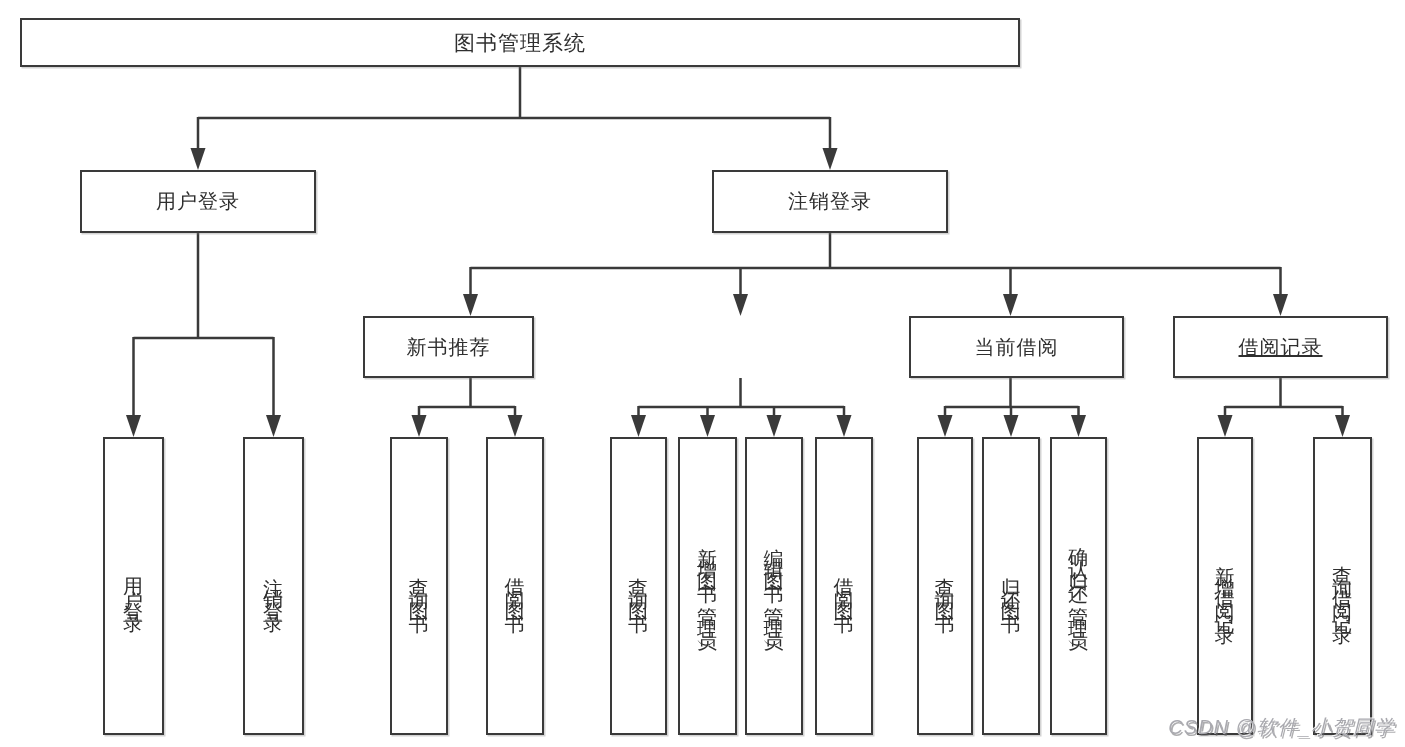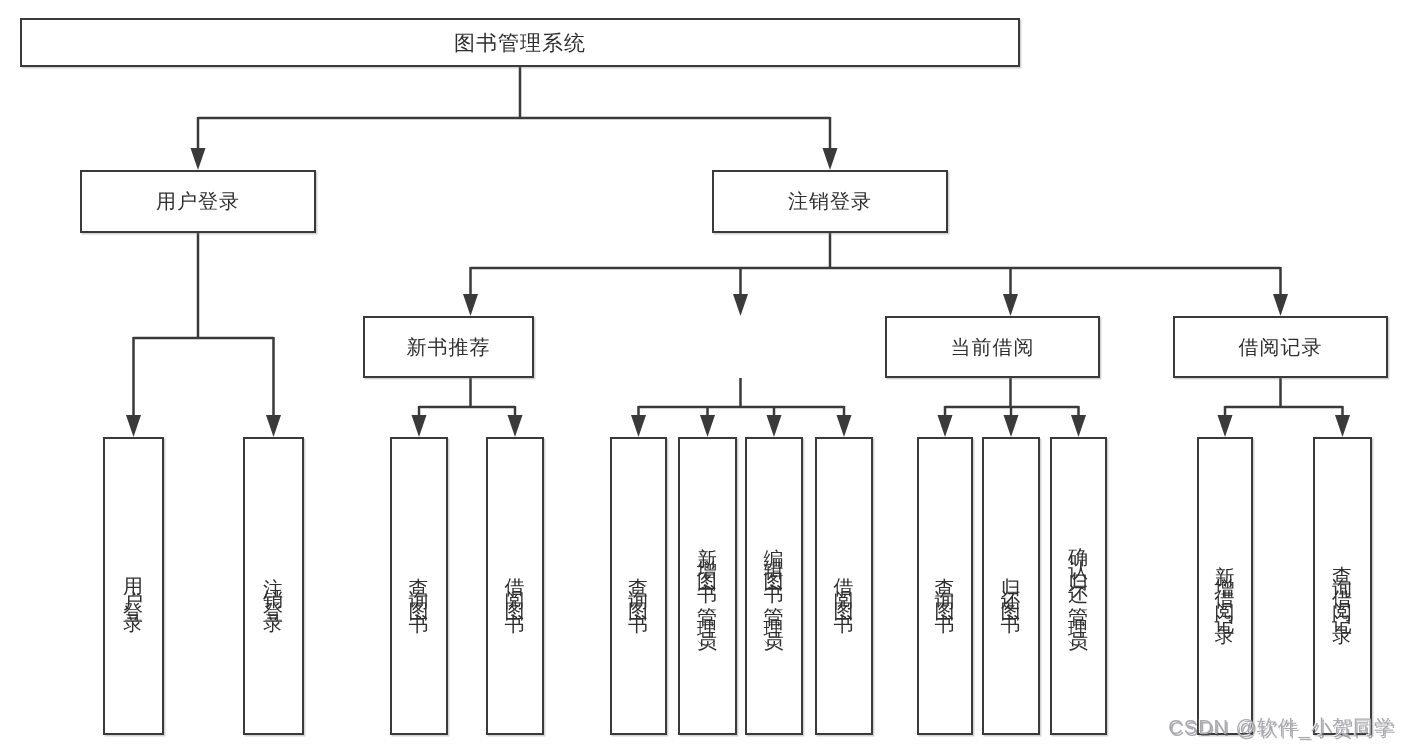--- a/index.html
+++ b/index.html
@@ -41,22 +41,22 @@
     font-size:20px;
   }
   
   .b-root{left:20px;top:18px;width:1000px;height:49px;}
   
   .b-userlogin{left:80px;top:170px;width:236px;height:63px;}
   .b-bookmgmt{left:712px;top:170px;width:236px;height:63px;}
   
   .b-newrec {left:363px;top:316px;width:171px;height:62px;}
   .b-borrow {left:633px;top:316px;width:215px;height:62px;}
-  .b-current{left:885px;top:316px;width:215px;height:62px;}
-  .b-records{left:1173px;top:316px;width:215px;height:62px;}
+  .b-current{left:909px;top:316px;width:215px;height:62px;}
+  .b-records{left:1173px;top:316px;width:215px;height:62px;text-decoration:underline;}
   
   .leaf{top:437px;height:298px;}
   .l-1a{left:103px;width:61px;}
   .l-1b{left:243px;width:61px;}
   .l-2a{left:390px;width:58px;}
   .l-2b{left:486px;width:58px;}
   .l-3a{left:610px;width:57px;}
   .l-3b{left:678px;width:59px;}
   .l-3c{left:745px;width:58px;}
   .l-3d{left:815px;width:58px;}
@@ -68,20 +68,21 @@
   
   .watermark{
     position:absolute;
     right:10px;top:714px;
     z-index:2;
     font-size:20px;
     color:var(--watermark);
     text-shadow:-1px -1px 0 rgba(255,255,255,.85), 1.5px 1.5px 0 rgba(105,105,110,.55);
     letter-spacing:1px;
     white-space:nowrap;
+    font-style:italic;
   }
 </style>
 </head>
 <body>
 
 <div id="canvas">
 
   <svg id="edges" width="1405" height="747" viewBox="0 0 1405 747" aria-hidden="true">
 
     <path d="M520,67 L520,118 M198,118 L830,118 M198,117 L198,149 M830,117 L830,149"></path>

